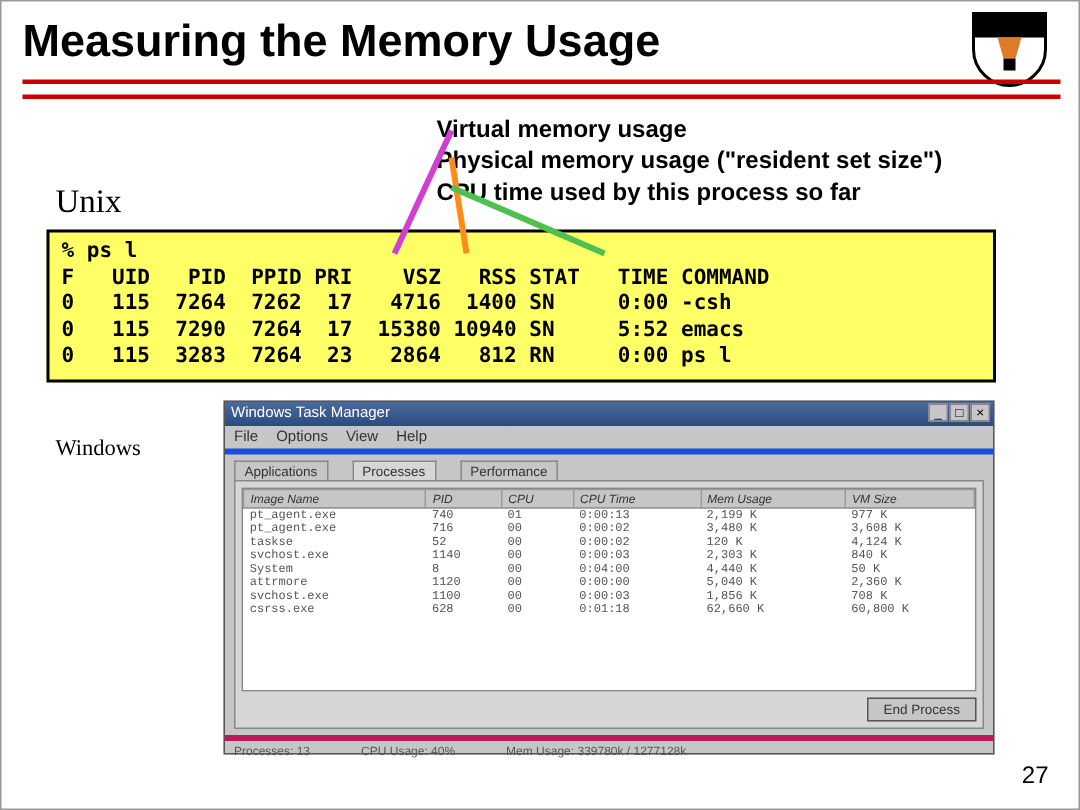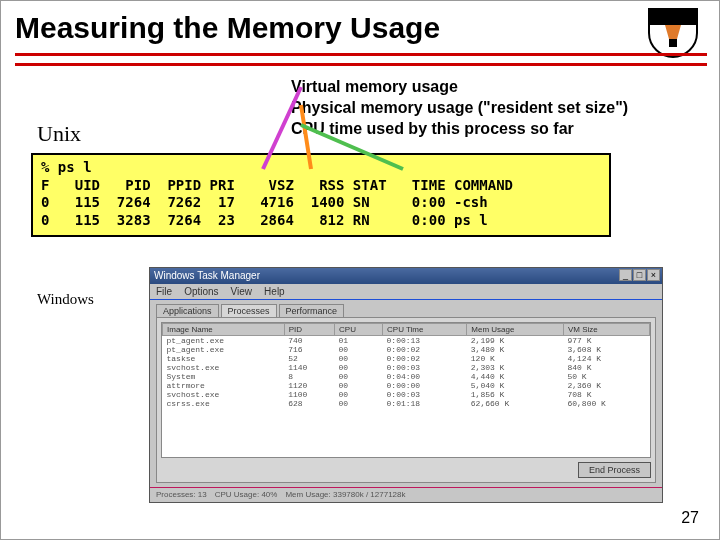--- a/index.html
+++ b/index.html
@@ -60,21 +60,21 @@
     position: absolute;
     left: 36px;
     top: 120px;
     font-family: 'Times New Roman', serif;
     font-size: 22px;
   }
   .term {
     position: absolute;
     left: 30px;
     top: 152px;
-    width: 580px;
+    width: 633px;
     background: #ffff66;
     border: 2px solid #000;
     font-family: 'Courier New', monospace;
     font-weight: bold;
     font-size: 14px;
     line-height: 1.25;
     padding: 4px 8px 6px;
   }
   .term pre { margin: 0; white-space: pre; }
   .label-win {
@@ -114,26 +114,26 @@
     border: 1px solid #888;
     text-align: center;
     line-height: 10px;
     font-size: 9px;
     color: #000;
   }
   .win-menu {
     padding: 2px 6px;
     font-size: 10px;
     display: flex; gap: 12px;
-    border-bottom: 1px solid #1d4ed8;
+    border-bottom: 4px solid #1d4ed8;
   }
   .win-tabs {
     padding: 4px 6px 0;
     font-size: 9px;
-    display: flex; gap: 2px;
+    display: flex; gap: 16px;
   }
   .win-tabs div {
     border: 1px solid #888;
     border-bottom: none;
     padding: 1px 6px;
     background: #c6c6c6;
   }
   .win-tabs .active { background: #d6d6d6; }
   .win-body {
     margin: 0 6px 4px;
@@ -153,37 +153,38 @@
   }
   .win-list table { width: 100%; border-collapse: collapse; }
   .win-list th {
     background: #c6c6c6;
     border: 1px solid #999;
     font-weight: normal;
     text-align: left;
     padding: 1px 4px;
     font-family: Arial, sans-serif;
     font-size: 8px;
+    font-style: italic;
   }
   .win-list td { padding: 0 4px; color: #555; white-space: nowrap; }
   .win-list td.r { }
   .endproc {
     position: absolute;
     right: 4px; bottom: 4px;
     border: 1px solid #555;
     background: #c6c6c6;
     padding: 2px 10px;
     font-size: 9px;
     text-align: center;
   }
   .win-status {
-    border-top: 1px solid #be185d;
+    border-top: 4px solid #be185d;
     padding: 2px 6px;
     display: flex;
-    gap: 8px;
+    gap: 34px;
     font-size: 8px;
     color: #555;
   }
   .arrow {
     position: absolute;
     stroke-width: 4;
     fill: none;
     pointer-events: none;
   }
   .pagenum {
@@ -219,20 +220,21 @@
     <div>Physical memory usage ("resident set size")</div>
     <div>CPU time used by this process so far</div>
   </div>
 
   <div class="label-unix">Unix</div>
 
   <div class="term">
     <pre>% ps l</pre>
     <pre>F   UID   PID  PPID PRI    VSZ   RSS STAT   TIME COMMAND</pre>
     <pre>0   115  7264  7262  17   4716  1400 SN     0:00 -csh</pre>
+    <pre>0   115  7290  7264  17  15380 10940 SN     5:52 emacs</pre>
     <pre>0   115  3283  7264  23   2864   812 RN     0:00 ps l</pre>
   </div>
 
   <svg class="arrow" style="left:0;top:0;width:720px;height:260px;">
     <line x1="300" y1="86" x2="262" y2="168" stroke="#d040d0"></line>
     <line x1="300" y1="104" x2="310" y2="168" stroke="#ff8c1a"></line>
     <line x1="300" y1="124" x2="402" y2="168" stroke="#4fbf4f"></line>
   </svg>
 
   <div class="label-win">Windows</div>

